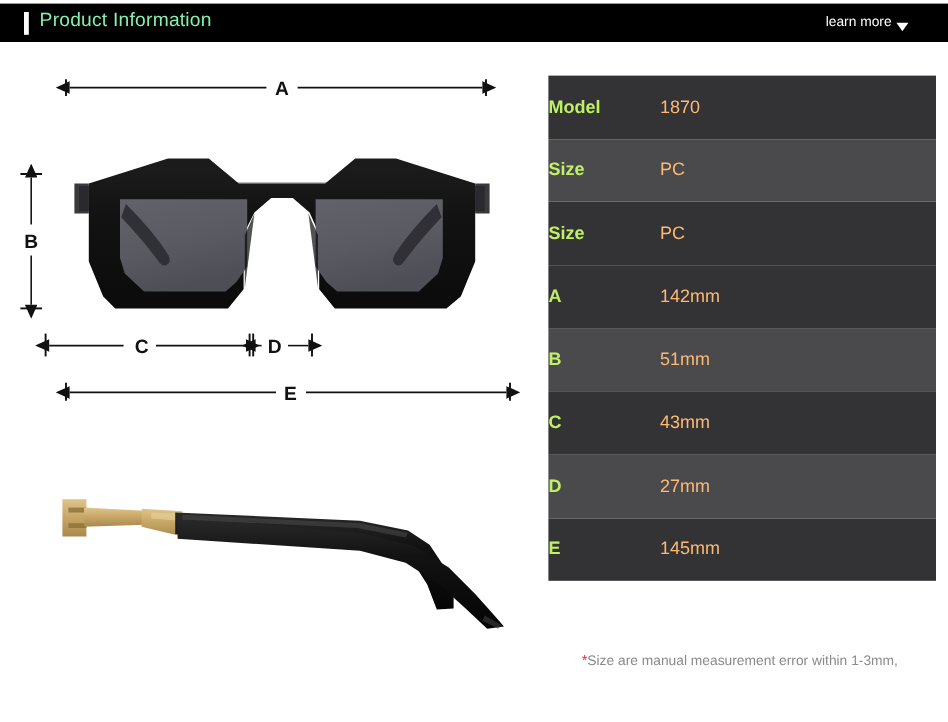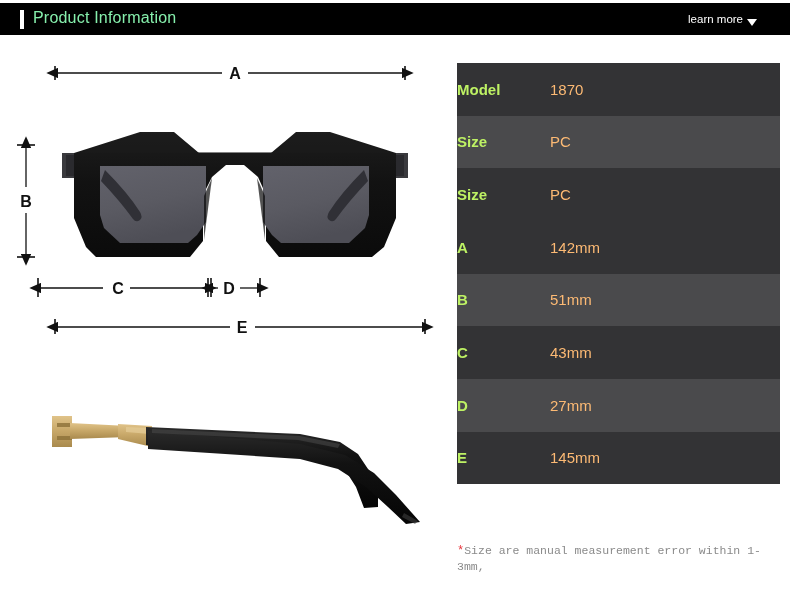--- a/index.html
+++ b/index.html
@@ -66,22 +66,22 @@
     white-space: nowrap;
   }
   .spec-val {
     color: #fdba74; font-size: 15px; font-weight: 400;
     white-space: nowrap;
   }
 
   
   .footnote {
     position: absolute; left: 457px; top: 543px; width: 323px;
-    text-align: left; color: #8a8a8a; font-size: 11.5px;
-    line-height: 15px; padding-right: 4px; font-family: Liberation Mono, monospace;
+    text-align: center; color: #8a8a8a; font-size: 11.5px;
+    line-height: 15px; padding-right: 4px;
   }
   .footnote .star { color: #e8333a; font-size: 12px; }
   .footnote .l1 { display: block; }
   .footnote .l2 { display: block; }
 </style>
 </head>
 <body>
 
 <div id="root">
 

